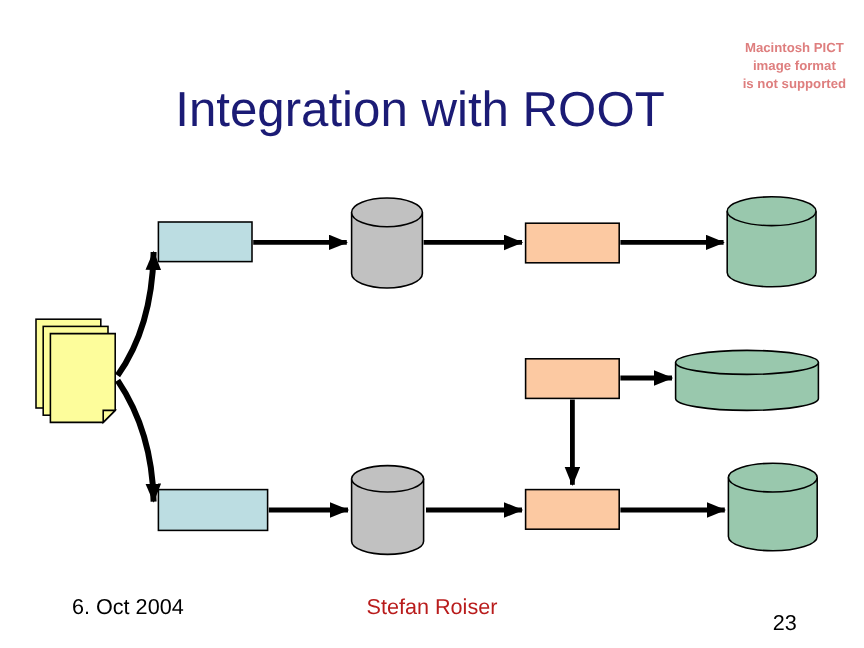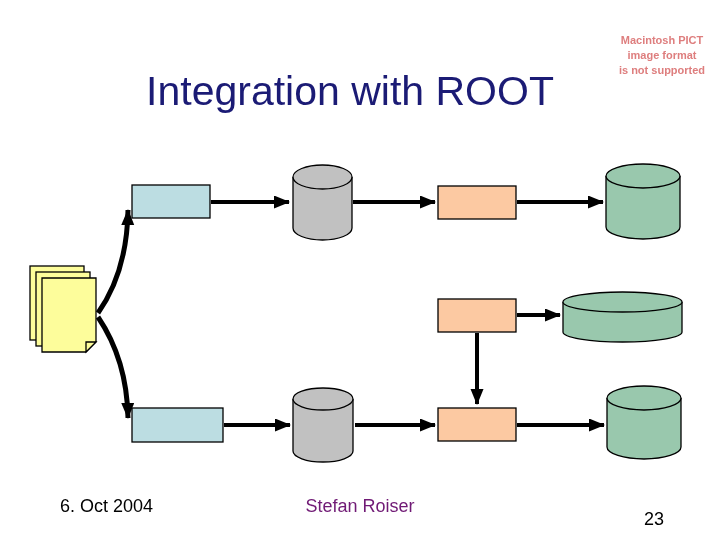--- a/index.html
+++ b/index.html
@@ -109,16 +109,16 @@
       <ellipse cx="323" cy="399" rx="30" ry="11"></ellipse>
     </g>
 
     <g stroke="#000000" stroke-width="1.3" fill="#99c8ad">
       <path d="M607,398 L607,447 A37,12 0 0 0 681,447 L681,398"></path>
       <ellipse cx="644" cy="398" rx="37" ry="12"></ellipse>
     </g>
   </svg>
 
   <div class="footer-item footer-date" style="color: rgb(0, 0, 0);">6. Oct 2004</div>
-  <div class="footer-item footer-author" style="color: #701a75;">Stefan Roiser</div>
+  <div class="footer-item footer-author" style="color: #b91c1c;">Stefan Roiser</div>
   <div class="footer-item footer-page" style="color: rgb(0, 0, 0);">23</div>
 
 </div>
 
 </body></html>

